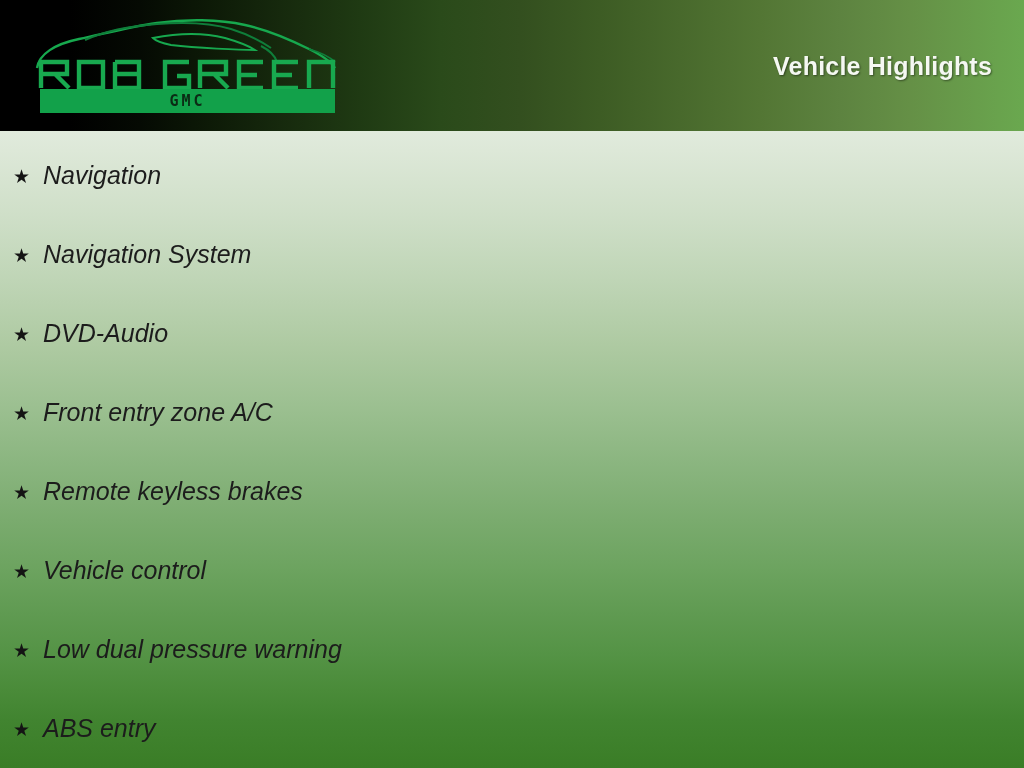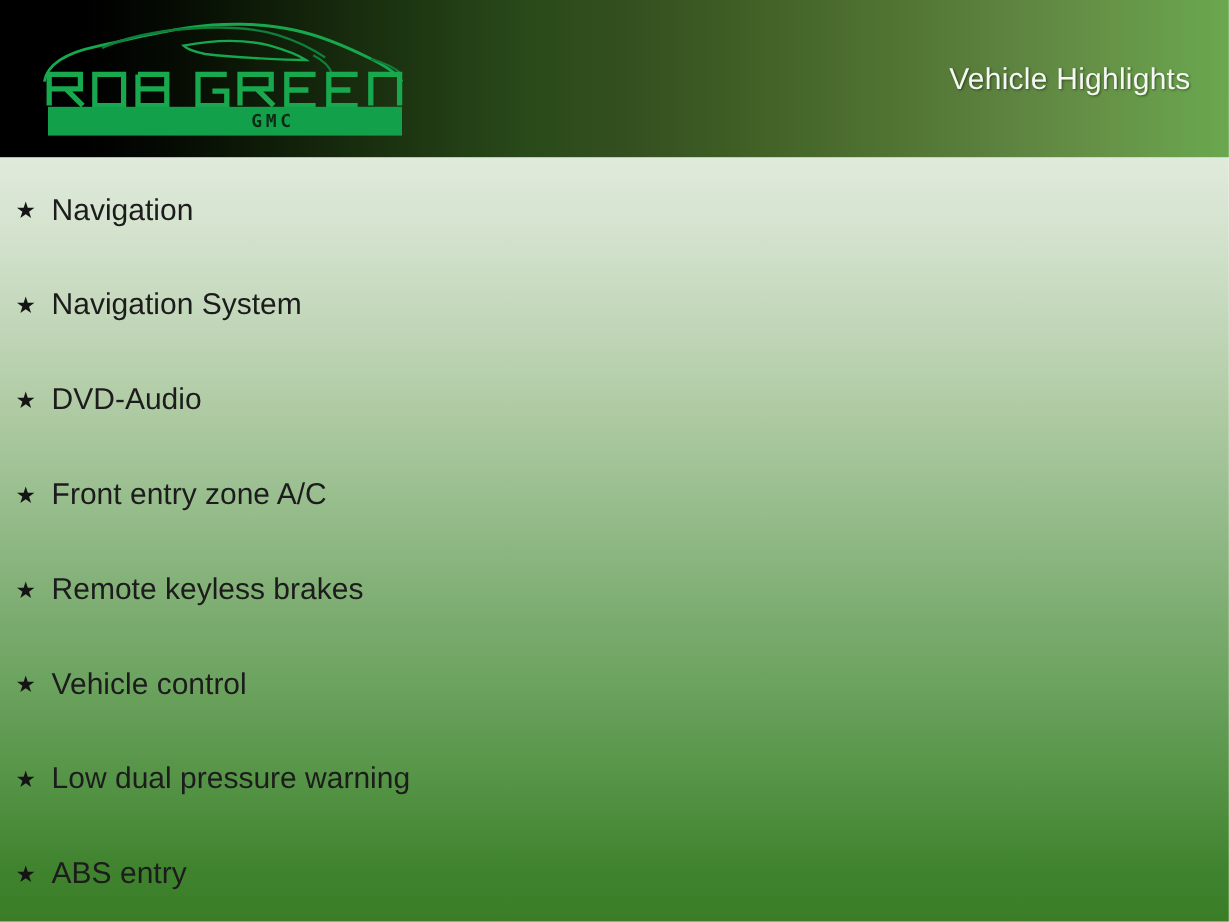--- a/index.html
+++ b/index.html
@@ -59,21 +59,21 @@
         #659046 910px,
         #6aa84f 1024px);
     overflow: hidden;
   }
 
   .header-title {
     position: absolute;
     right: 32px;
     top: 52px;
     font-size: 25px;
-    font-weight: normal;
+    font-weight: bold;
     color: #f5f8f2;
     letter-spacing: 0.2px;
     text-shadow: 1px 1px 2px rgba(0,0,0,0.45);
     white-space: nowrap;
   }
 
   
   .logo {
     position: absolute;
     left: 33px;
@@ -109,21 +109,20 @@
     top: 0;
     width: 295px;
     height: 24px;
     line-height: 24px;
     text-align: center;
     font-size: 15px;
     font-weight: bold;
     color: #0b2b15;
     letter-spacing: 3px;
     font-family: "DejaVu Sans Mono", monospace;
-    padding-left: 40px;
   }
 
   
   .bullet-list {
     position: absolute;
     left: 0;
     top: 131px;
     width: 1024px;
     height: 637px;
     padding: 0;
@@ -143,20 +142,21 @@
     font-size: 19px;
     line-height: 1;
     color: #141414;
     text-align: left;
   }
   .bullet-text {
     font-size: 25px;
     color: #1c1c1c;
     white-space: nowrap;
     line-height: 1.1;
+    font-style: italic;
   }
 </style>
 </head>
 <body>
 
 <div class="slide">
 
   <div class="header">
 
     <div class="logo">

